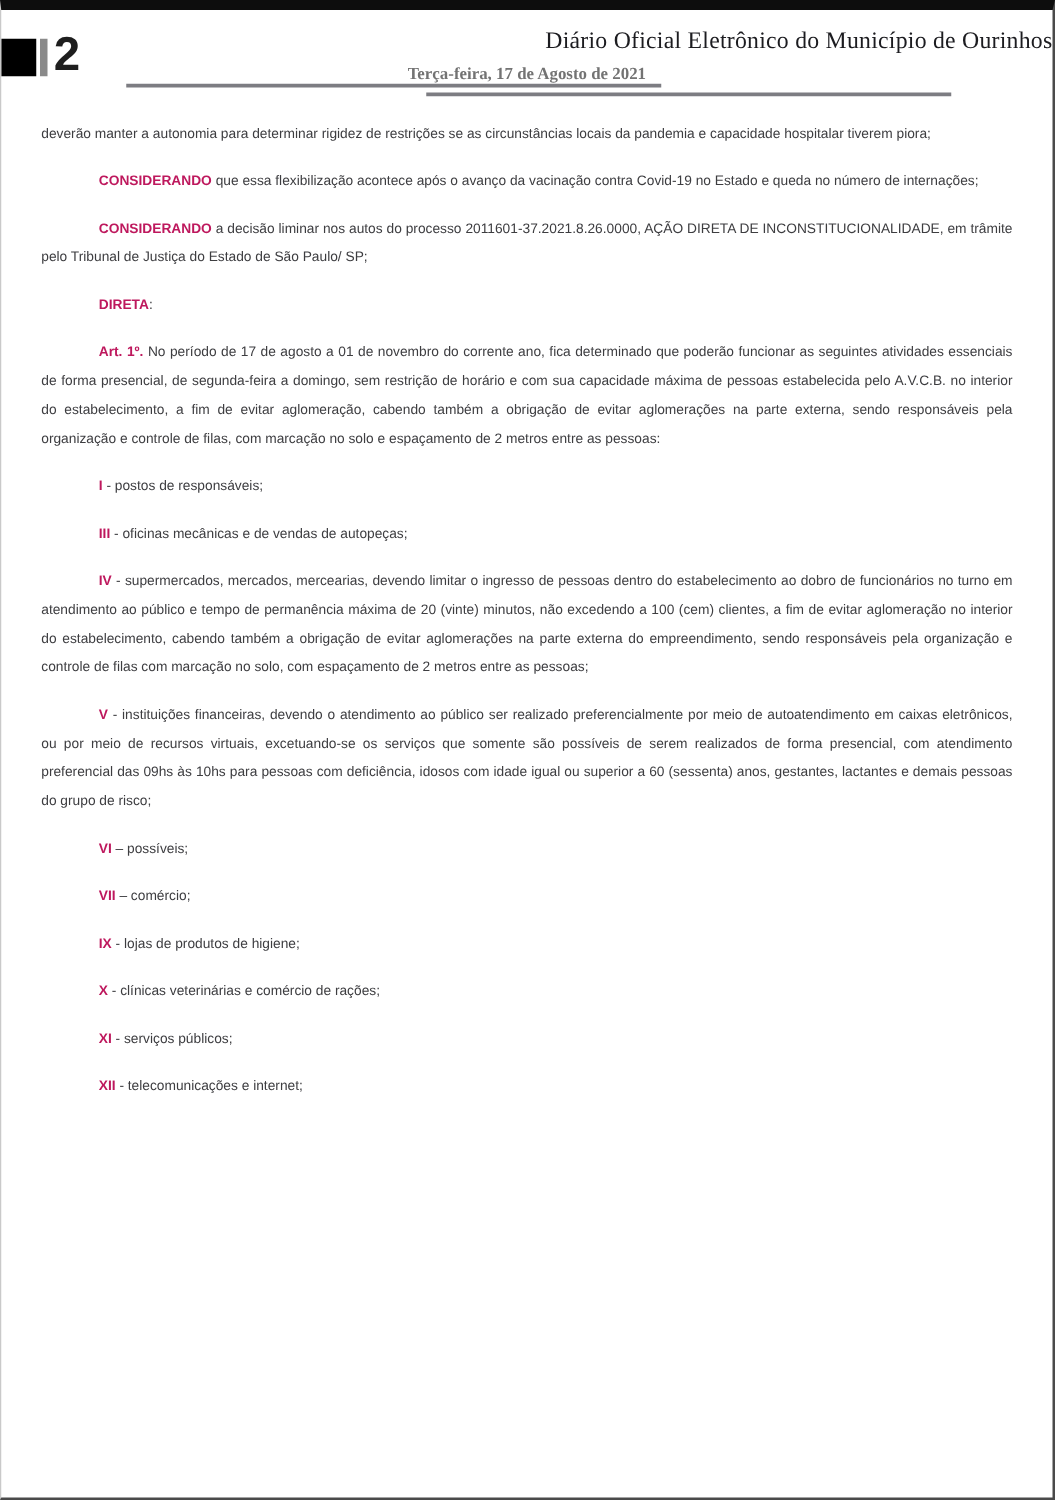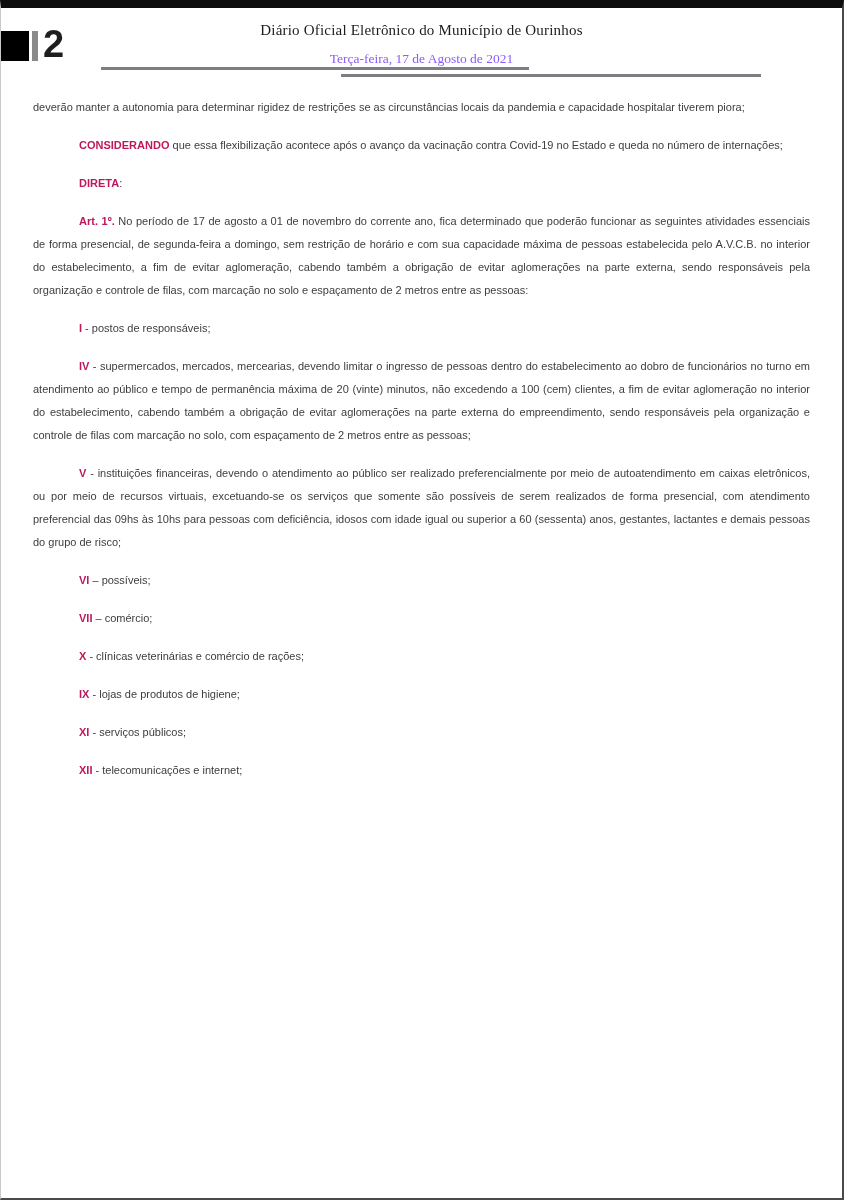--- a/index.html
+++ b/index.html
@@ -28,29 +28,29 @@
     width: 6px; height: 30px; background: #8a8a8a;
   }
   .page-number {
     position: absolute; left: 42px; top: 17px;
     font-size: 38px; font-weight: bold; color: #1e1e1e;
     font-family: "Liberation Sans", "DejaVu Sans", sans-serif;
     line-height: 38px;
   }
   .masthead-title {
     position: absolute; left: 0; right: 0; top: 14px;
-    text-align: center;
+    text-align: right;
     font-family: "Liberation Serif", "DejaVu Serif", serif;
-    font-size: 15px; color: #1c1c20; letter-spacing: 0.2px;
+    font-size: 19px; color: #1c1c20; letter-spacing: 0.2px;
   }
   .masthead-date {
     position: absolute; left: 0; right: 0; top: 43px;
     text-align: center;
     font-family: "Liberation Serif", "DejaVu Serif", serif;
-    font-size: 13.5px; font-weight: normal; color: #8b5cf6;
+    font-size: 13.5px; font-weight: bold; color: #737373;
   }
   .rule-1 {
     position: absolute; left: 100px; top: 59px;
     width: 428px; height: 3px; background: #7d7d82;
   }
   .rule-2 {
     position: absolute; left: 340px; top: 66px;
     width: 420px; height: 3px; background: #7d7d82;
   }
   
@@ -79,26 +79,28 @@
     <div class="page-number">2</div>
     <div class="masthead-title">Diário Oficial Eletrônico do Município de Ourinhos</div>
     <div class="masthead-date">Terça-feira, 17 de Agosto de 2021</div>
     <div class="rule-1"></div>
     <div class="rule-2"></div>
   </div>
 
   <div class="content">
     <p class="no-indent"><b></b><span>deverão manter a autonomia para determinar rigidez de restrições se as circunstâncias locais da pandemia e capacidade hospitalar tiverem piora;</span></p>
     <p><b>CONSIDERANDO</b><span> que essa flexibilização acontece após o avanço da vacinação contra Covid-19 no Estado e queda no número de internações;</span></p>
+    <p><b>CONSIDERANDO</b><span> a decisão liminar nos autos do processo 2011601-37.2021.8.26.0000, AÇÃO DIRETA DE INCONSTITUCIONALIDADE, em trâmite pelo Tribunal de Justiça do Estado de São Paulo/ SP;</span></p>
     <p><b>DIRETA</b><span>:</span></p>
     <p><b>Art. 1º.</b><span> No período de 17 de agosto a 01 de novembro do corrente ano, fica determinado que poderão funcionar as seguintes atividades essenciais de forma presencial, de segunda-feira a domingo, sem restrição de horário e com sua capacidade máxima de pessoas estabelecida pelo A.V.C.B. no interior do estabelecimento, a fim de evitar aglomeração, cabendo também a obrigação de evitar aglomerações na parte externa, sendo responsáveis pela organização e controle de filas, com marcação no solo e espaçamento de 2 metros entre as pessoas:</span></p>
     <p><b>I</b><span> - postos de responsáveis;</span></p>
+    <p><b>III</b><span> - oficinas mecânicas e de vendas de autopeças;</span></p>
     <p><b>IV</b><span> - supermercados, mercados, mercearias, devendo limitar o ingresso de pessoas dentro do estabelecimento ao dobro de funcionários no turno em atendimento ao público e tempo de permanência máxima de 20 (vinte) minutos, não excedendo a 100 (cem) clientes, a fim de evitar aglomeração no interior do estabelecimento, cabendo também a obrigação de evitar aglomerações na parte externa do empreendimento, sendo responsáveis pela organização e controle de filas com marcação no solo, com espaçamento de 2 metros entre as pessoas;</span></p>
     <p><b>V</b><span> - instituições financeiras, devendo o atendimento ao público ser realizado preferencialmente por meio de autoatendimento em caixas eletrônicos, ou por meio de recursos virtuais, excetuando-se os serviços que somente são possíveis de serem realizados de forma presencial, com atendimento preferencial das 09hs às 10hs para pessoas com deficiência, idosos com idade igual ou superior a 60 (sessenta) anos, gestantes, lactantes e demais pessoas do grupo de risco;</span></p>
     <p><b>VI</b><span> – possíveis;</span></p>
     <p><b>VII</b><span> – comércio;</span></p>
+    <p><b>IX</b><span> - lojas de produtos de higiene;</span></p>
     <p><b>X</b><span> - clínicas veterinárias e comércio de rações;</span></p>
-    <p><b>IX</b><span> - lojas de produtos de higiene;</span></p>
     <p><b>XI</b><span> - serviços públicos;</span></p>
     <p><b>XII</b><span> - telecomunicações e internet;</span></p>
   </div>
 
 </div>
 
 </body></html>

